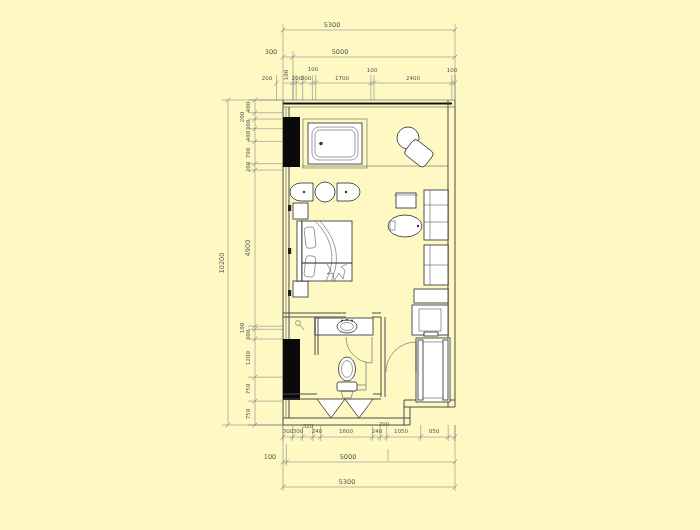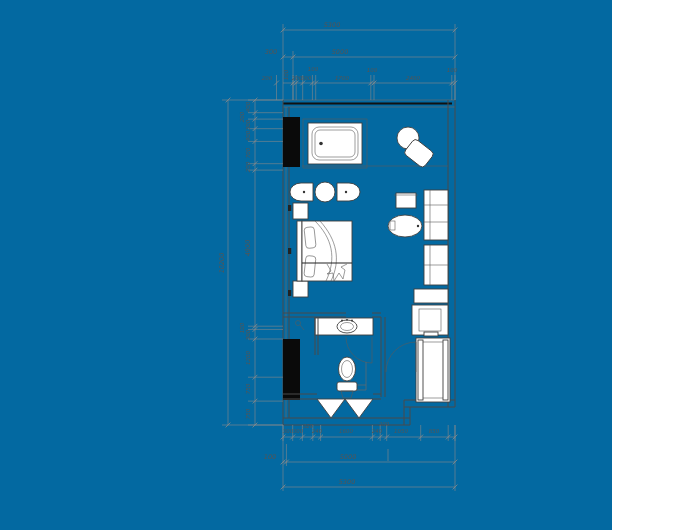--- a/index.html
+++ b/index.html
@@ -1,17 +1,17 @@
 <!DOCTYPE html>
 <html><head>
 <meta charset="utf-8">
 <style>
   html,body{margin:0;padding:0;background:#ffffff;}
-  .stage{position:relative;width:612px;height:530px;background:#0369a1;overflow:hidden;
-         font-family:"DejaVu Sans",sans-serif;font-style:italic;}
+  .stage{position:relative;width:700px;height:530px;background:#fef9c3;overflow:hidden;
+         font-family:"DejaVu Sans",sans-serif;}
   svg{position:absolute;left:0;top:0;}
   svg text{font-family:"DejaVu Sans",sans-serif;font-size:6.5px;fill:#555;}
   svg text.sm{font-size:5.5px;}
   .ln{stroke:#4a4a4a;stroke-width:1;fill:none;}
   .thin{stroke:#6a6a6a;stroke-width:0.7;fill:none;}
   .furn{stroke:#3f3f3f;stroke-width:0.9;fill:#fff;}
   .furnthin{stroke:#5a5a5a;stroke-width:0.6;fill:none;}
   .dimline{stroke:#8a8a8a;stroke-width:0.6;fill:none;}
 </style>
 </head>

